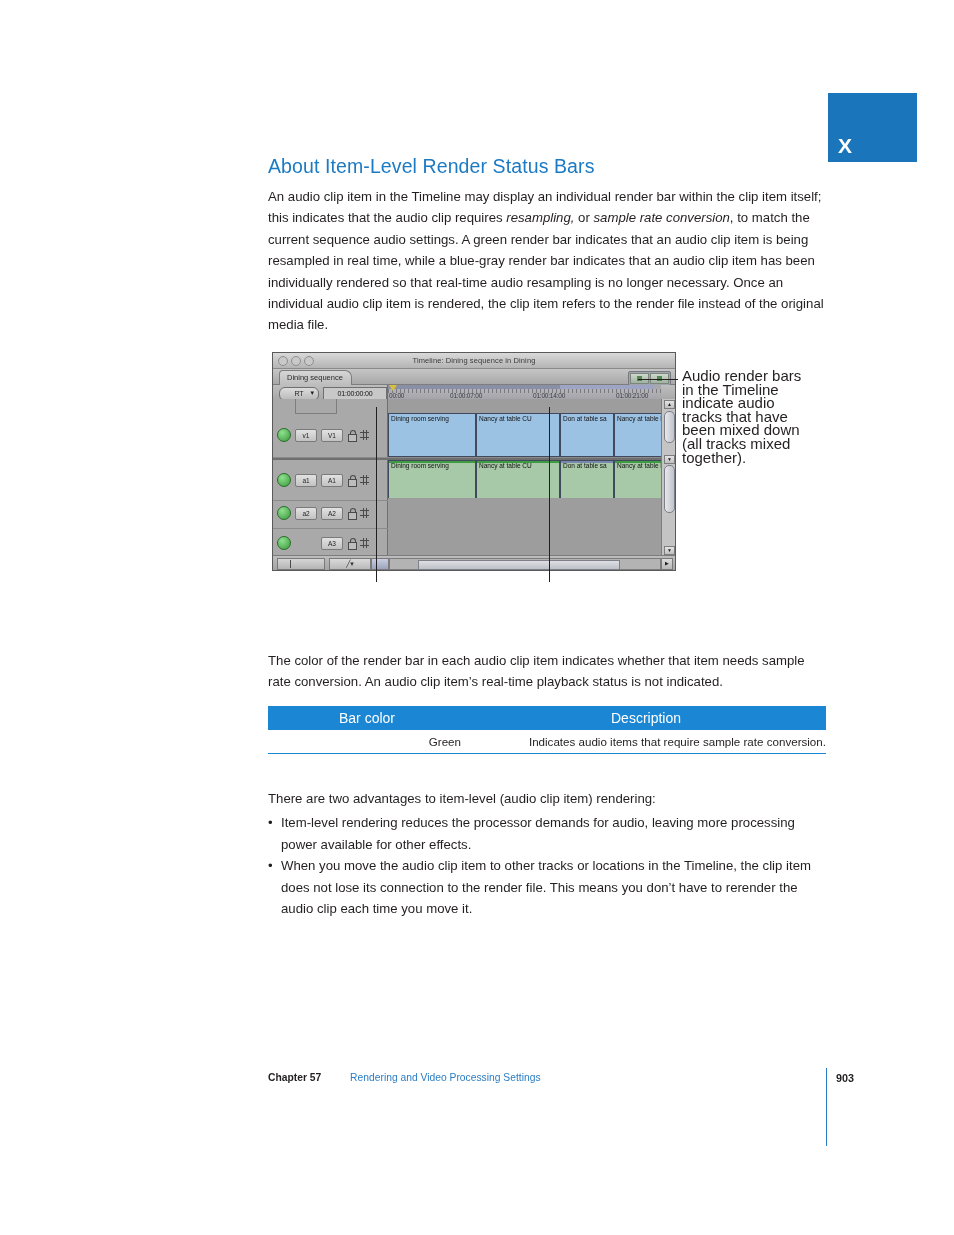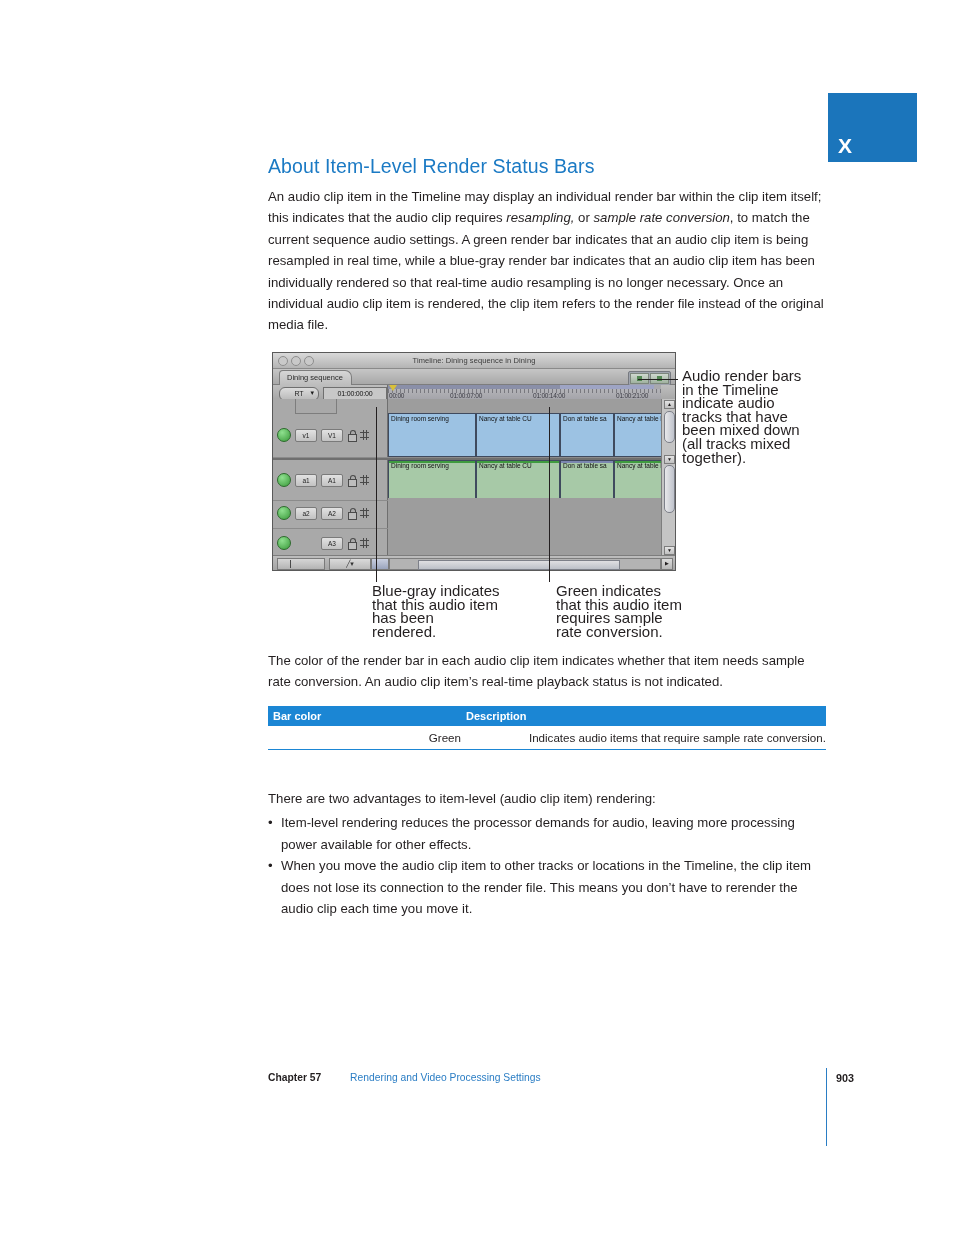--- a/index.html
+++ b/index.html
@@ -317,22 +317,22 @@
     position: absolute; width: 1px; background: #231f20;
   }
 
   
   .tbl {
     position: absolute; left: 268px; top: 706px; width: 558px;
     border-collapse: collapse;
     font-size: 11.6px;
   }
   .tbl th {
-    background: #1b86d4; color: #fff; text-align: left;
-    font-weight: bold; font-size: 11px;
+    background: #1b86d4; color: #fff; text-align: center;
+    font-weight: normal; font-size: 14px;
     padding: 4px 0 4px 5px;
   }
   .tbl td {
     padding: 5px 0 5px 5px;
     border-bottom: 1px solid #1b86d4;
     color: #231f20;
   }
   .tbl tr.first-row td { border-top: none; text-align: right; }
   .col-a { width: 188px; }
 
@@ -492,23 +492,21 @@
     </div>
   </div>
 
   <div class="lead-h" style="left:370px;top:27px;width:40px;"></div>
 
   <div class="lead-v" style="left:108px;top:55px;height:175px;"></div>
   <div class="lead-v" style="left:281px;top:55px;height:175px;"></div>
 
   <div class="callout" style="left:414px;top:17px;width:120px;">Audio render bars in the Timeline indicate audio tracks that have been mixed down (all tracks mixed together).</div>
 
-  <div class="callout" style="left:104px;top:232px;width:128px;">Blue-gray indicates that this audio item has been rendered.</div>
-
-  <div class="callout" style="left:288px;top:232px;width:130px;">Green indicates that this audio item requires sample rate conversion.</div>
+
 </div>
 
 <div style="position:absolute;left:268px;top:650px;width:560px;">
   <p class="body">The color of the render bar in each audio clip item indicates whether that item needs sample rate conversion. An audio clip item’s real-time playback status is not indicated.</p>
 </div>
 
 <table class="tbl">
   <thead>
     <tr>
       <th class="col-a">Bar color</th>

